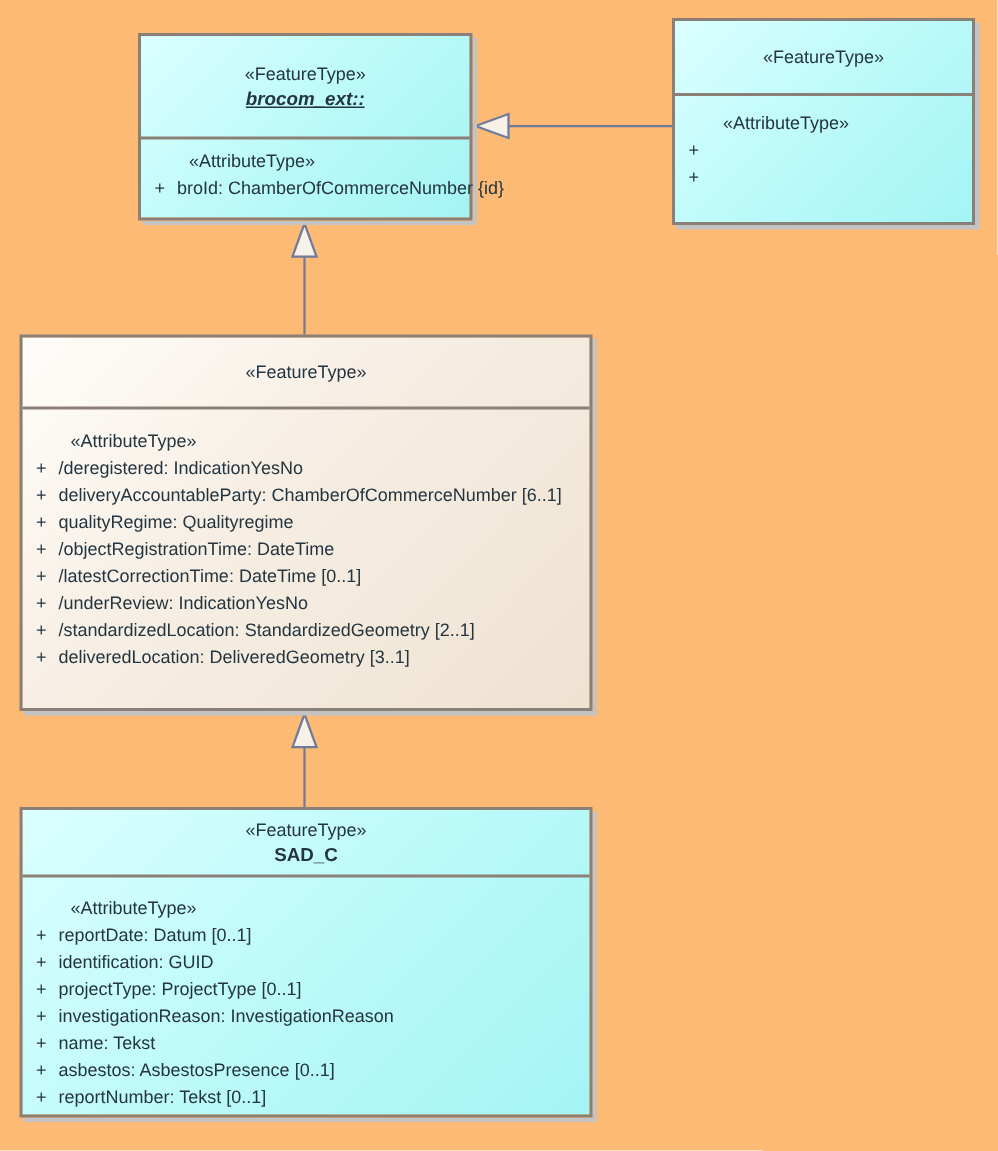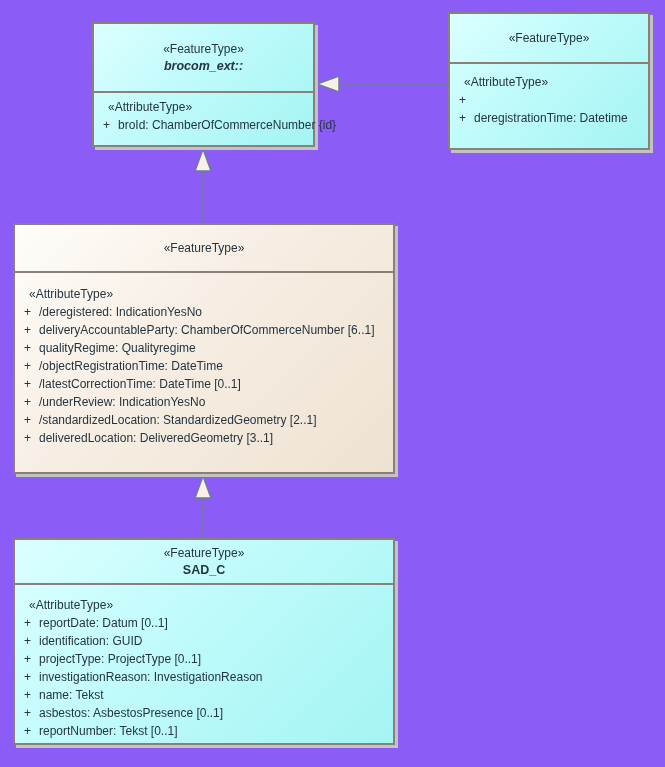--- a/index.html
+++ b/index.html
@@ -1,20 +1,20 @@
 <!DOCTYPE html>
 <html><head>
 <meta charset="utf-8">
 <style>
   html, body { margin: 0; padding: 0; background: #ffffff; }
   #canvas {
     position: relative;
     width: 665px;
     height: 767px;
-    background: #8b5cf6;
+    background: #fdba74;
     font-family: "Liberation Sans", sans-serif;
     color: #243540;
     overflow: hidden;
   }
   #connector-layer {
     position: absolute;
     left: 0; top: 0;
     width: 665px; height: 767px;
   }
   .uml-class {
@@ -30,27 +30,27 @@
     border-bottom: 2px solid #8b8077;
     display: flex;
     flex-direction: column;
     justify-content: center;
     align-items: center;
     text-align: center;
     line-height: 17px;
   }
   .stereo { font-size: 12px; font-weight: 400; }
   .cls-name { font-size: 12.5px; font-weight: bold; line-height: 17px; }
-  .abstract .cls-name { font-style: italic; }
+  .abstract .cls-name { font-style: italic; text-decoration: underline; }
   .cls-body {
     box-sizing: border-box;
     font-size: 12px;
   }
   .attr-stereo {
-    padding-left: 14px;
+    padding-left: 32px;
     line-height: 18px;
   }
   .attr-row {
     display: flex;
     line-height: 18px;
     white-space: nowrap;
   }
   .attr-vis {
     width: 24px;
     padding-left: 9px;
@@ -120,21 +120,20 @@
       <div class="stereo">«FeatureType»</div>
     </div>
     <div class="cls-body">
       <div class="attr-stereo">«AttributeType»</div>
       <div>
           <div class="attr-row">
             <span class="attr-vis">+</span>
           </div>
           <div class="attr-row">
             <span class="attr-vis">+</span>
-            <span class="attr-text">deregistrationTime: Datetime</span>
           </div>
         </div>
     </div>
   </div>
 
   <div id="box-acv2" class="uml-class fill-beige abstract">
     <div class="cls-header">
       <div class="stereo">«FeatureType»</div>
     </div>
     <div class="cls-body">

